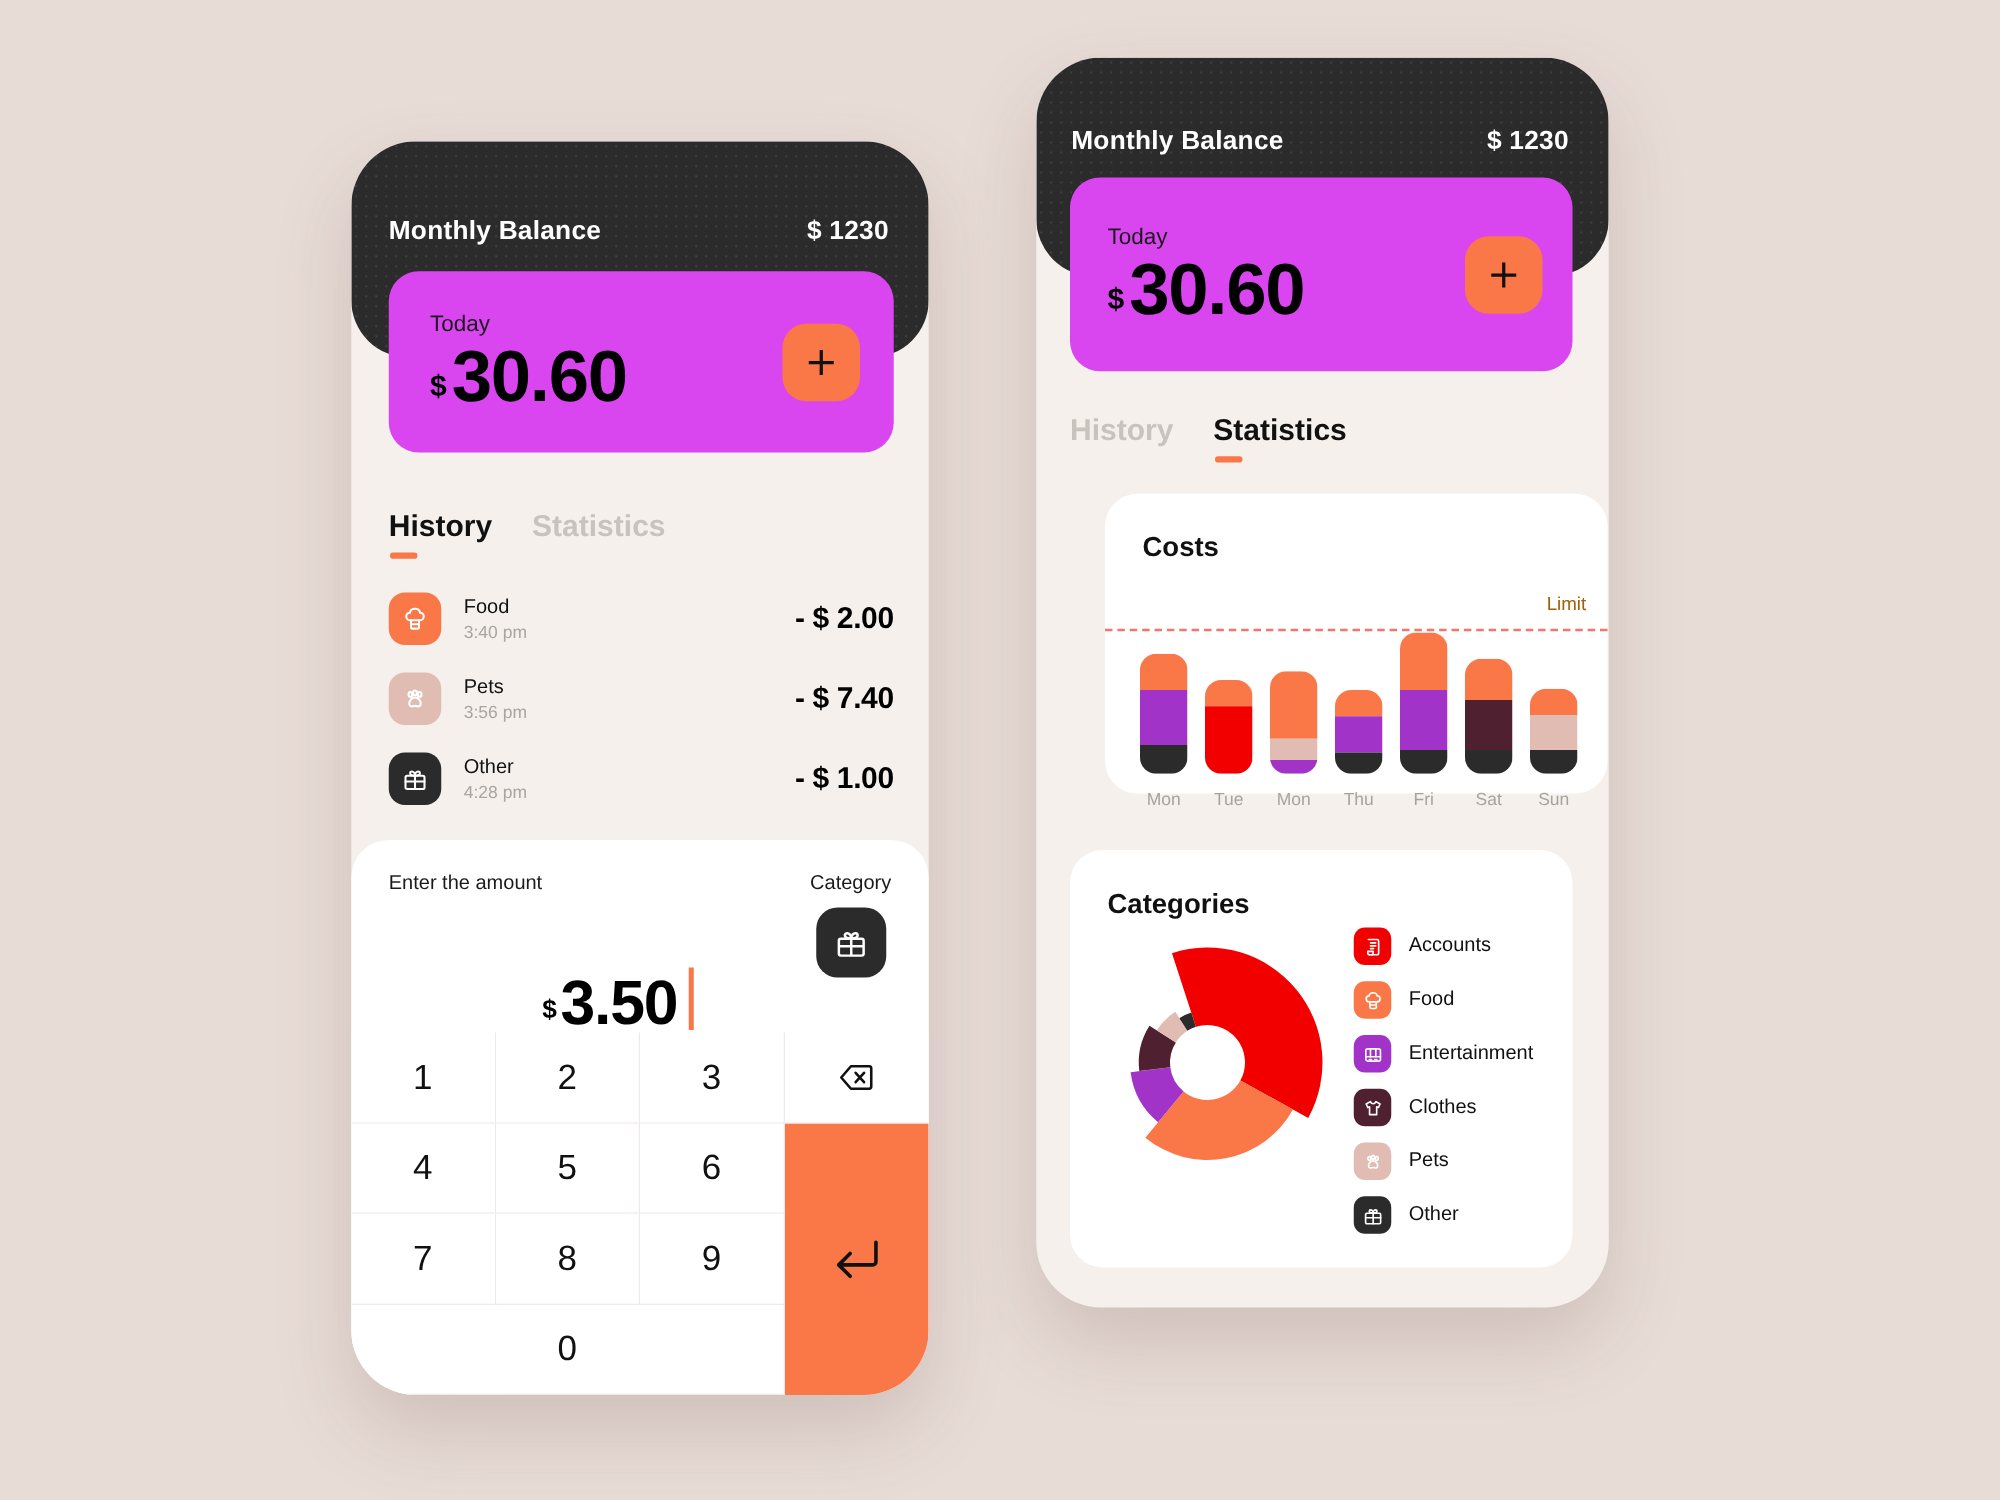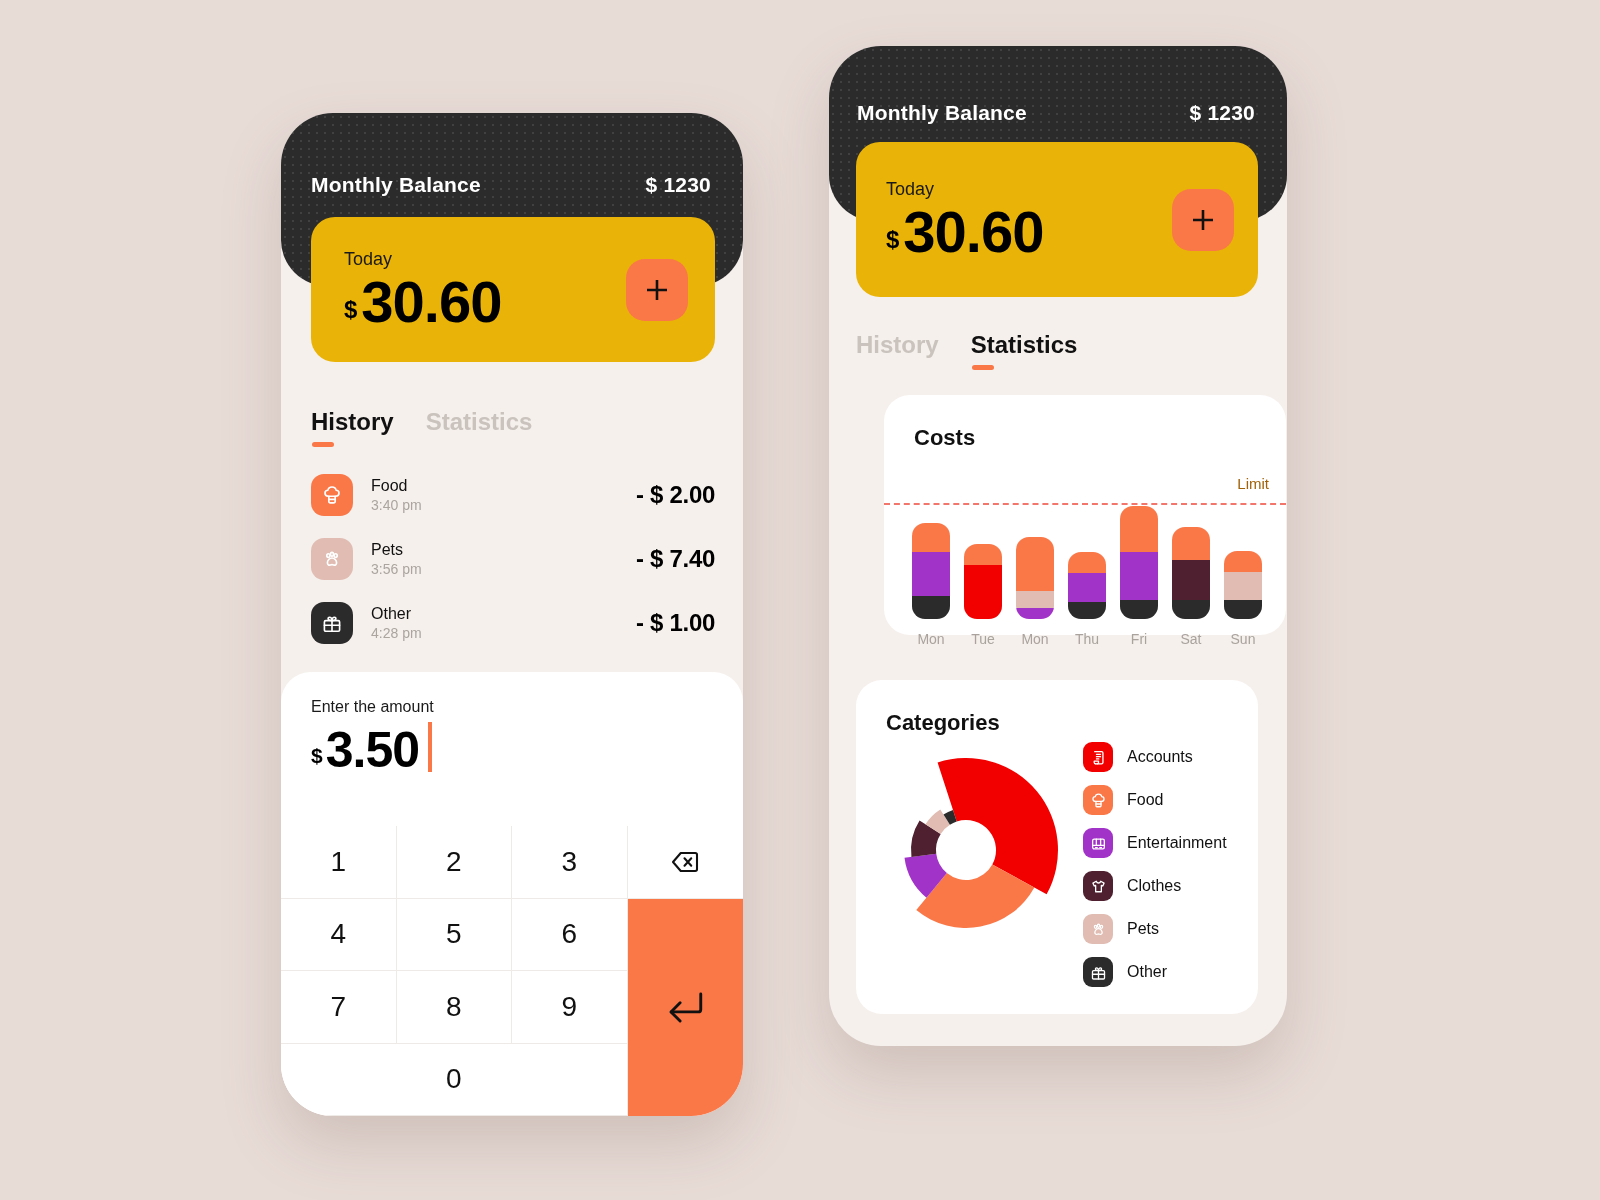--- a/index.html
+++ b/index.html
@@ -37,21 +37,21 @@
   .header-title {
     color: #FFFFFF; font-size: 21px; font-weight: 700; letter-spacing: .2px;
   }
   .header-amount {
     color: #FFFFFF; font-size: 21px; font-weight: 700; letter-spacing: .2px;
   }
 
   
   .today-card {
     position: absolute;
-    background: #eab308;
+    background: #d946ef;
     border-radius: 24px;
     display: flex; align-items: center; justify-content: space-between;
   }
   #phone-left  .today-card { left: 30px; top: 104px; width: 404px; height: 145px; padding: 0 27px 0 33px; }
   #phone-right .today-card { left: 27px; top: 96px;  width: 402px; height: 155px; padding: 0 24px 0 30px; }
   .today-left { display: flex; flex-direction: column; justify-content: center; }
   .today-label { font-size: 18px; color: #1A1A1A; font-weight: 400; margin-bottom: 4px; }
   .today-row { display: flex; align-items: flex-end; }
   .today-cur { font-size: 24px; font-weight: 800; color: #000; margin-bottom: 6px; margin-right: 4px; }
   .today-val { font-size: 58px; font-weight: 800; color: #000; line-height: .95; letter-spacing: -1px; }
@@ -96,21 +96,21 @@
   
   .sheet {
     position: absolute; left: 0; bottom: 0; width: 100%; height: 444px;
     background: #FFFFFF; border-top-left-radius: 30px; border-top-right-radius: 30px;
     overflow: hidden;
   }
   .amount-area {
     position: relative; height: 154px; padding: 26px 30px 0 30px;
     display: flex; justify-content: space-between;
   }
-  .amount-left { display: flex; flex-direction: column; }
+  .amount-left { display: flex; }
   .amount-label { font-size: 16px; color: #1A1A1A; margin-bottom: 6px; }
   .amount-row { display: flex; align-items: flex-end; }
   .amount-cur { font-size: 21px; font-weight: 800; color: #000; margin-bottom: 6px; margin-right: 3px; }
   .amount-val { font-size: 50px; font-weight: 800; color: #000; line-height: .95; letter-spacing: -1px; }
   .caret { width: 4px; height: 50px; background: #FA7748; margin-left: 9px; margin-bottom: 2px; }
   .amount-right { display: flex; flex-direction: column; align-items: center; }
   .cat-label { font-size: 16px; color: #1A1A1A; margin-bottom: 10px; }
   .cat-icon {
     width: 56px; height: 56px; border-radius: 17px; background: #2B2B2B;
     display: flex; align-items: center; justify-content: center; cursor: pointer;
@@ -261,20 +261,32 @@
     <div class="drag-handle"></div>
 
     <div class="sheet">
       <div class="amount-area">
         <div class="amount-left">
           <span class="amount-label">Enter the amount</span>
           <div class="amount-row">
             <span class="amount-cur">$</span>
             <span class="amount-val">3.50</span>
             <span class="caret"></span>
+          </div>
+        </div>
+        <div class="amount-right">
+          <span class="cat-label">Category</span>
+          <div class="cat-icon">
+            <svg width="28" height="28" viewBox="0 0 24 24" fill="none" stroke="#FFFFFF" stroke-width="1.7">
+              <rect x="3.5" y="9.5" width="17" height="11.5" rx="1.4"></rect>
+              <path d="M3.5 14.6 H20.5"></path>
+              <path d="M12 9.5 V21"></path>
+              <path d="M12 9.3 C12 7 10.6 5.6 9.2 5.6 C8.2 5.6 7.6 6.3 7.6 7.1 C7.6 8.4 9.3 9.3 12 9.3 Z"></path>
+              <path d="M12 9.3 C12 7 13.4 5.6 14.8 5.6 C15.8 5.6 16.4 6.3 16.4 7.1 C16.4 8.4 14.7 9.3 12 9.3 Z"></path>
+            </svg>
           </div>
         </div>
       </div>
       <div class="keypad" id="keypad">
           <div class="key ">1</div>
           <div class="key ">2</div>
           <div class="key ">3</div>
           <div class="key back">
             <svg width="30" height="30" viewBox="0 0 24 24" fill="none" stroke="#111" stroke-width="1.65" stroke-linecap="round" stroke-linejoin="round">
               <path d="M8.6 4.8 H20.2 C21 4.8 21.6 5.4 21.6 6.2 V17.8 C21.6 18.6 21 19.2 20.2 19.2 H8.6 L2.4 12 Z" fill="none"></path>

